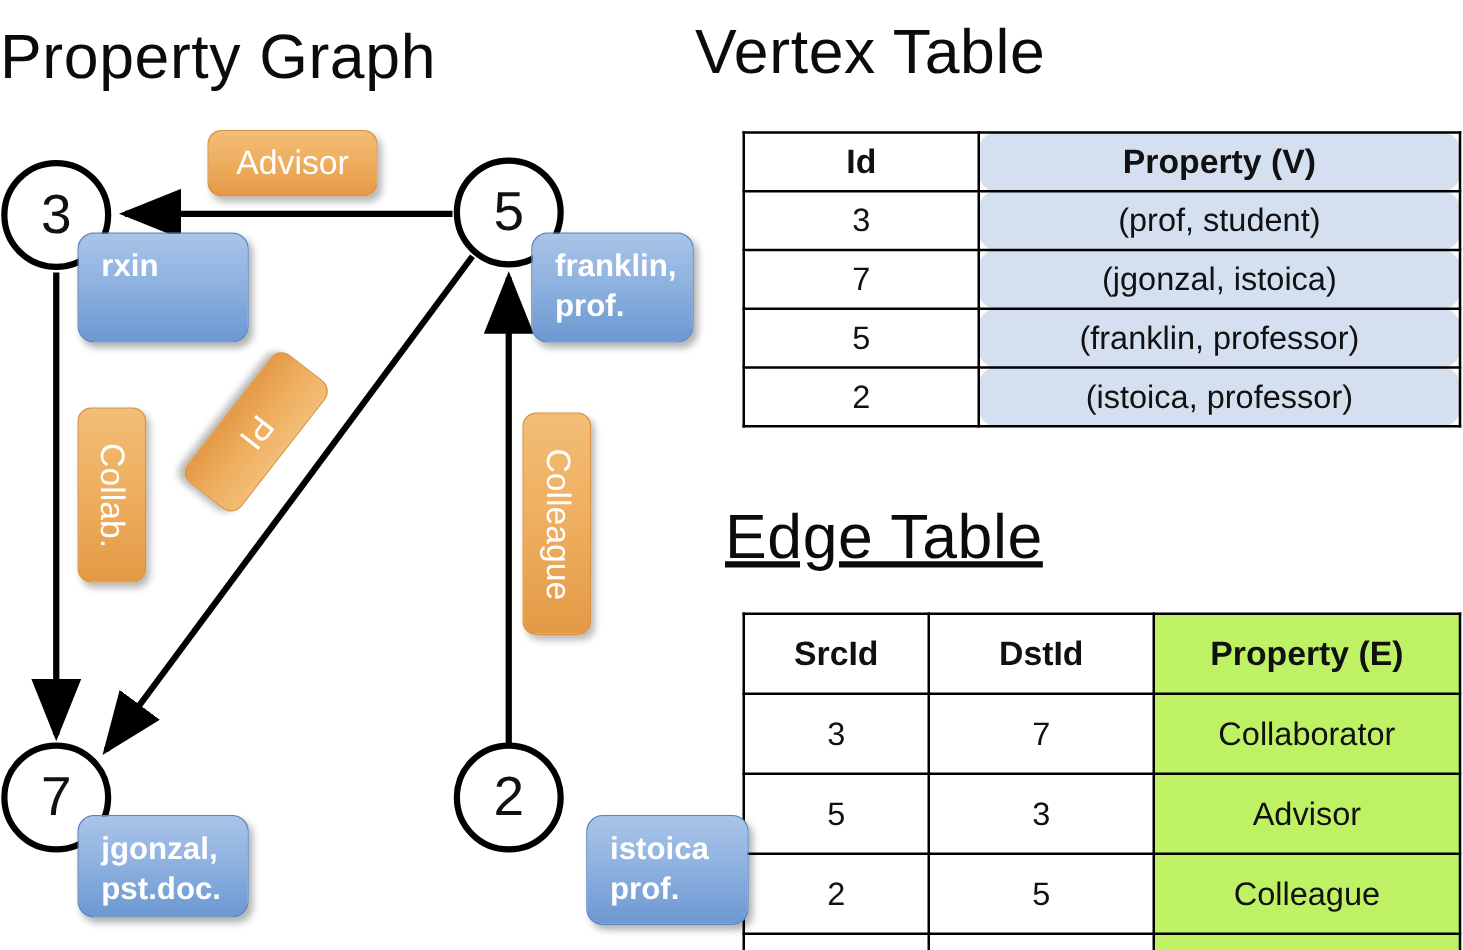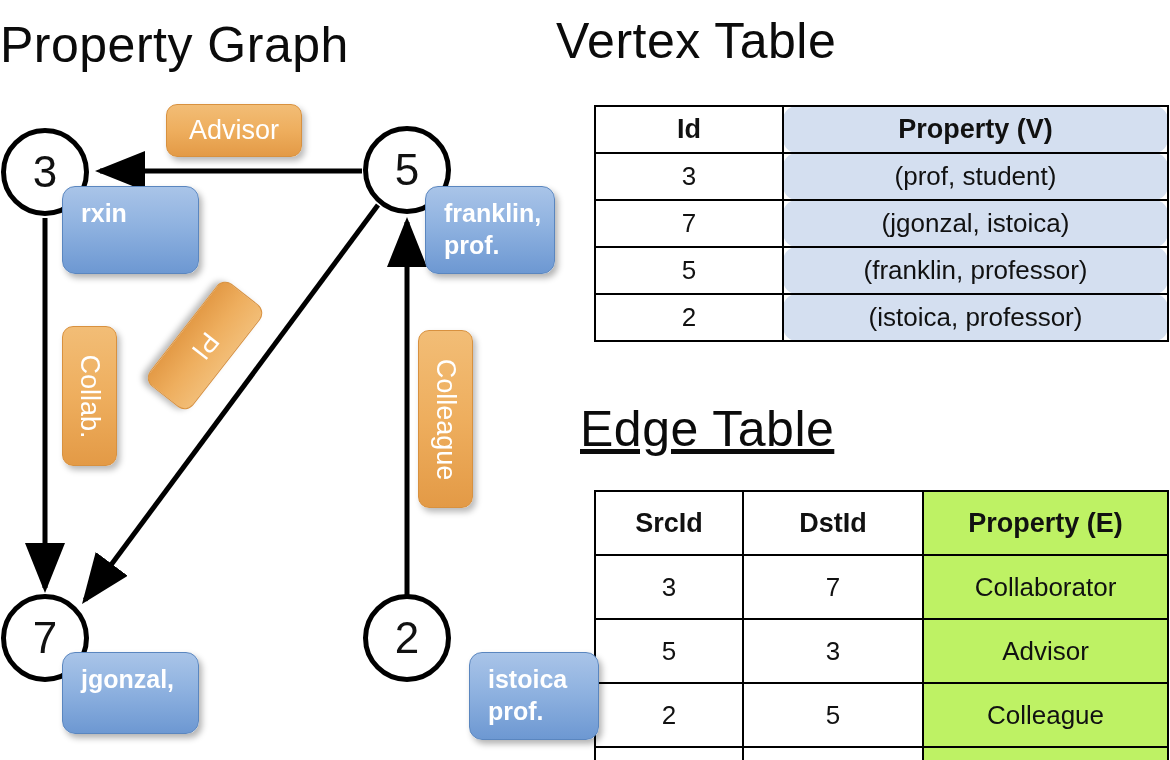--- a/index.html
+++ b/index.html
@@ -186,20 +186,21 @@
 
   <div class="prop-box" id="prop-rxin">
     <div>rxin</div>
   </div>
   <div class="prop-box" id="prop-franklin">
     <div>franklin,</div>
     <div>prof.</div>
   </div>
   <div class="prop-box" id="prop-jgonzal">
     <div>jgonzal,</div>
+    <div>pst.doc.</div>
   </div>
   <div class="prop-box" id="prop-istoica">
     <div>istoica</div>
     <div>prof.</div>
   </div>
 
   <div class="edge-label" id="edge-label-advisor">
     <span class="rot">Advisor</span>
   </div>
   <div class="edge-label" id="edge-label-collab">

